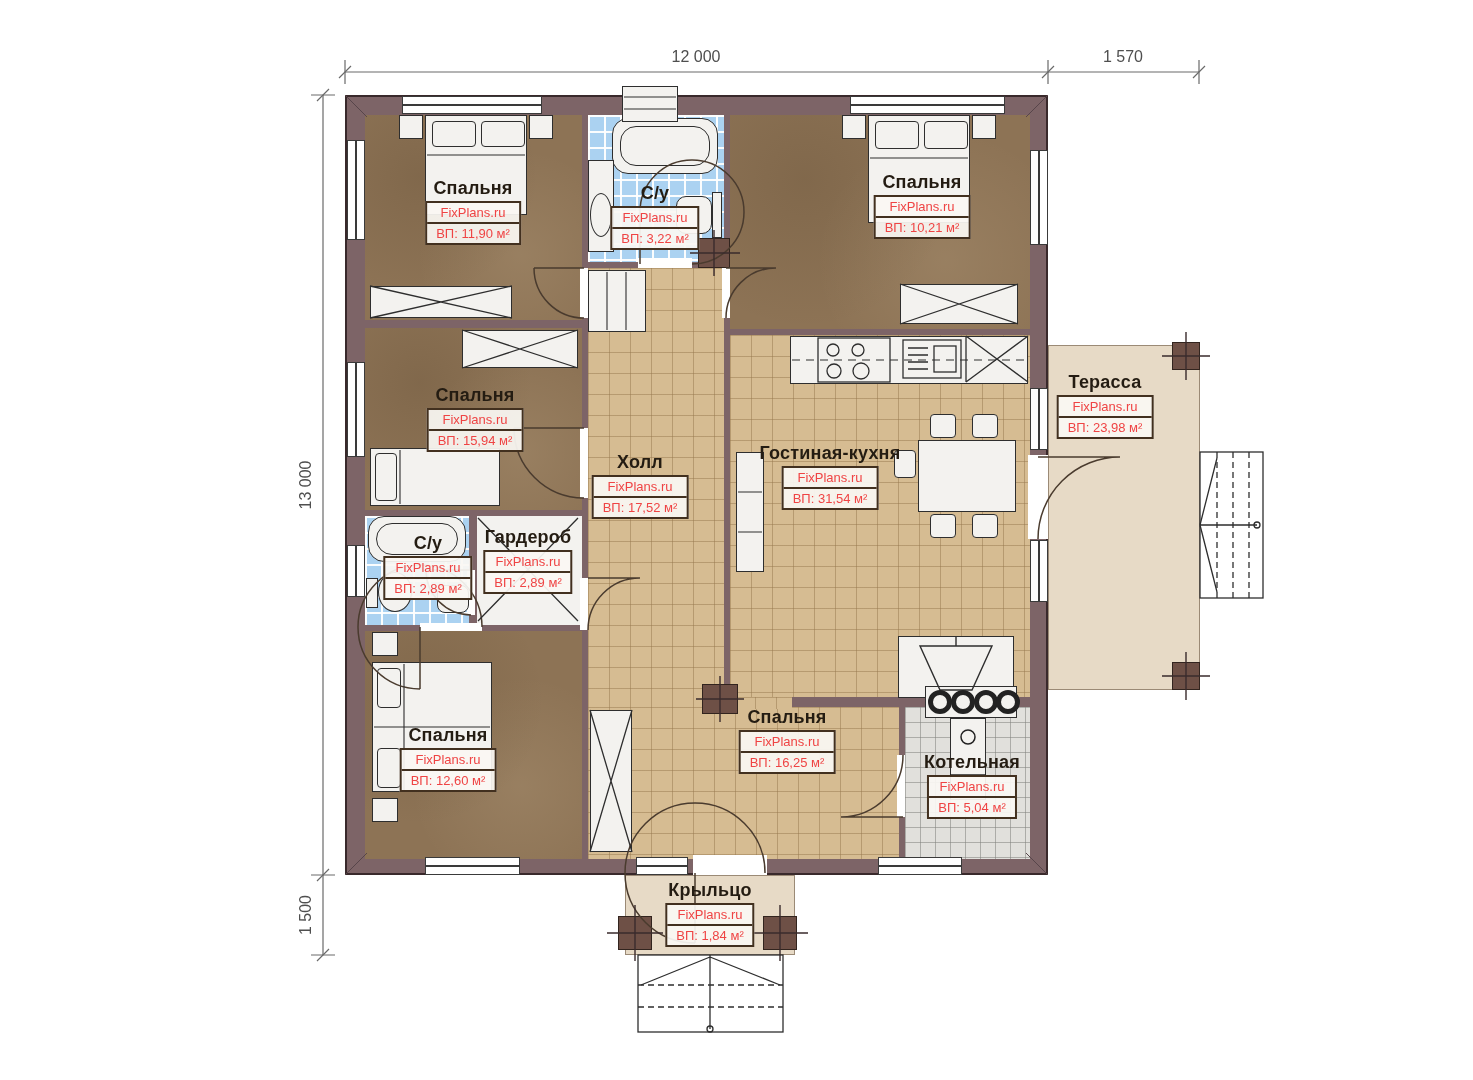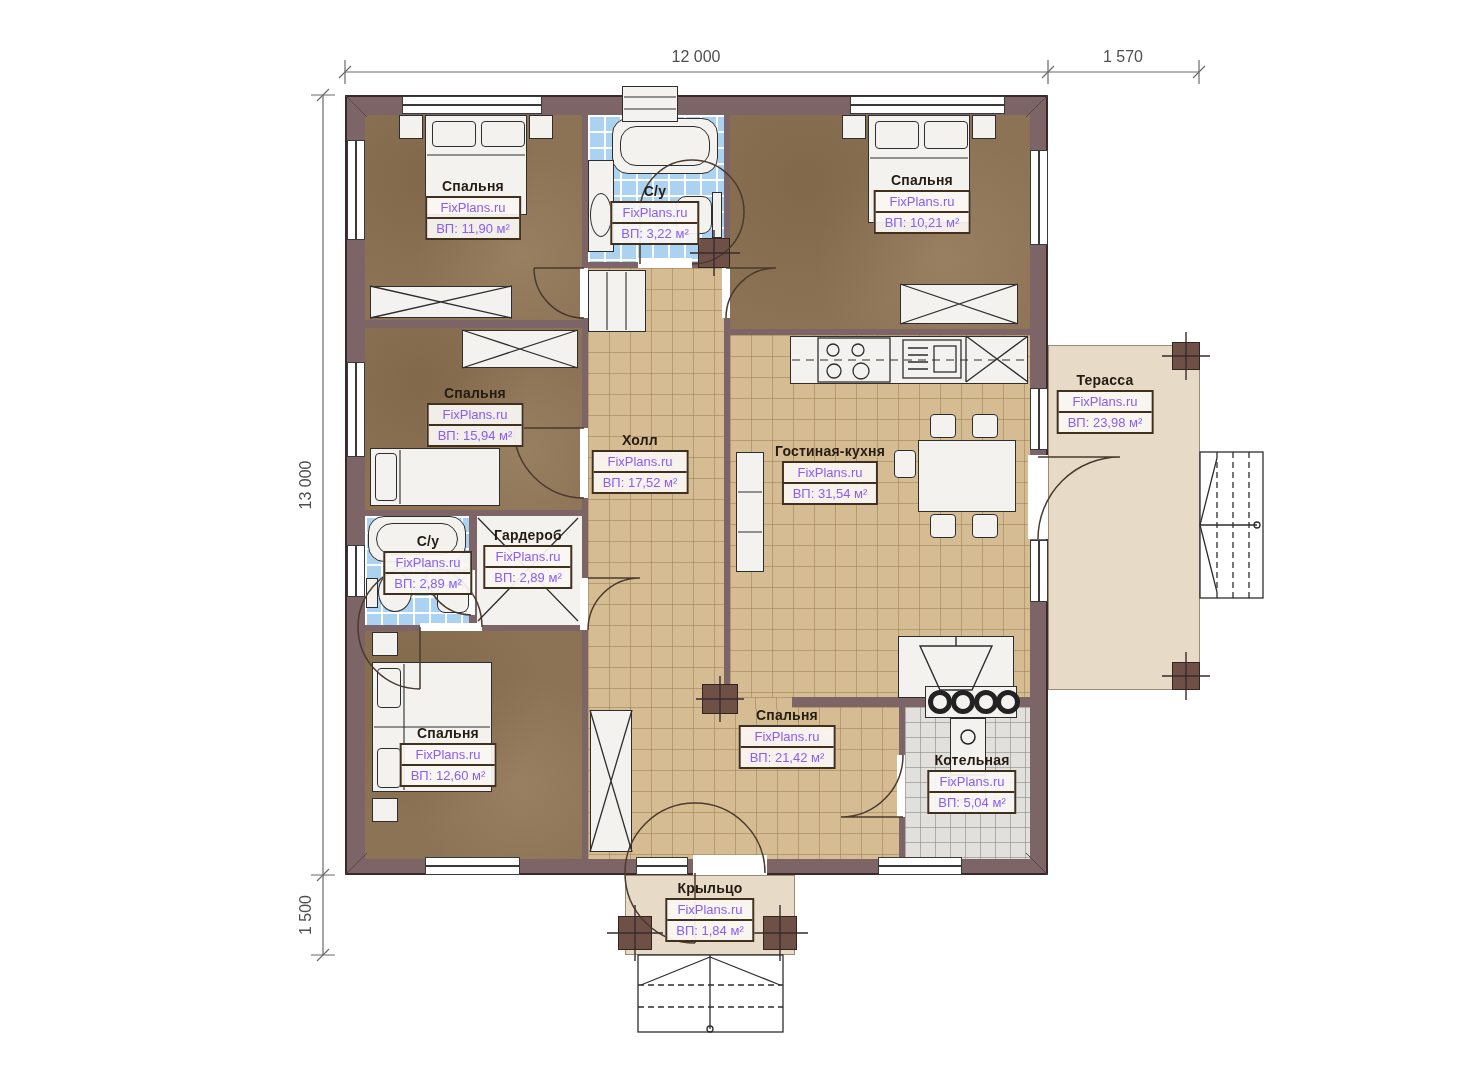--- a/index.html
+++ b/index.html
@@ -29,23 +29,23 @@
   .furn{position:absolute;background:#f3f2ef;border:1.5px solid #2e2e2e;box-sizing:border-box;}
   .rounded{border-radius:16px;}
   .pillow{border-radius:4px;}
   .win{position:absolute;background:#fff;border:1px solid #3a3a3a;box-sizing:border-box;}
   .win-h{background-image:linear-gradient(to bottom,transparent calc(50% - 1px),#3a3a3a calc(50% - 1px),#3a3a3a calc(50% + 1px),transparent calc(50% + 1px));}
   .win-v{background-image:linear-gradient(to right,transparent calc(50% - 1px),#3a3a3a calc(50% - 1px),#3a3a3a calc(50% + 1px),transparent calc(50% + 1px));}
   .gap{position:absolute;background:#fff;}
   .post{position:absolute;background:#6e5046;border:1.5px solid #32241e;box-sizing:border-box;}
   svg.overlay{position:absolute;left:0;top:0;z-index:25;pointer-events:none;}
   .room-label{position:absolute;transform:translateX(-50%);text-align:center;z-index:30;white-space:nowrap;}
-  .rl-name{font-size:14px;font-weight:bold;color:#241c12;margin-bottom:2px;letter-spacing:.2px;}
+  .rl-name{font-size:18px;font-weight:bold;color:#241c12;margin-bottom:2px;letter-spacing:.2px;}
   .rl-box{display:inline-block;border:2px solid #42301f;background:rgba(250,248,243,.93);}
-  .rl-row{padding:1px 9px;font-size:13px;line-height:17px;color:#8b5cf6;}
+  .rl-row{padding:1px 9px;font-size:13px;line-height:17px;color:#ef4444;}
   .rl-row + .rl-row{border-top:2px solid #42301f;}
   .dim-text{position:absolute;font-size:16px;color:#4f4f4f;z-index:30;white-space:nowrap;}
   .dim-h{transform:translateX(-50%);}
   .dim-v{transform:translate(-50%,-50%) rotate(-90deg);}
 </style>
 </head>
 <body>
 
 <div class="canvas">
 
@@ -264,21 +264,21 @@
   <div class="room-label" style="left:922px;top:172px;">
     <div class="rl-name">Спальня</div>
     <div class="rl-box"><div class="rl-row">FixPlans.ru</div>
     <div class="rl-row">ВП: 10,21 м²</div></div>
   </div>
   <div class="room-label" style="left:475px;top:385px;">
     <div class="rl-name">Спальня</div>
     <div class="rl-box"><div class="rl-row">FixPlans.ru</div>
     <div class="rl-row">ВП: 15,94 м²</div></div>
   </div>
-  <div class="room-label" style="left:640px;top:432px;">
+  <div class="room-label" style="left:640px;top:452px;">
     <div class="rl-name">Холл</div>
     <div class="rl-box"><div class="rl-row">FixPlans.ru</div>
     <div class="rl-row">ВП: 17,52 м²</div></div>
   </div>
   <div class="room-label" style="left:830px;top:443px;">
     <div class="rl-name">Гостиная-кухня</div>
     <div class="rl-box"><div class="rl-row">FixPlans.ru</div>
     <div class="rl-row">ВП: 31,54 м²</div></div>
   </div>
   <div class="room-label" style="left:1105px;top:372px;">
@@ -297,21 +297,21 @@
     <div class="rl-row">ВП: 2,89 м²</div></div>
   </div>
   <div class="room-label" style="left:448px;top:725px;">
     <div class="rl-name">Спальня</div>
     <div class="rl-box"><div class="rl-row">FixPlans.ru</div>
     <div class="rl-row">ВП: 12,60 м²</div></div>
   </div>
   <div class="room-label" style="left:787px;top:707px;">
     <div class="rl-name">Спальня</div>
     <div class="rl-box"><div class="rl-row">FixPlans.ru</div>
-    <div class="rl-row">ВП: 21,42 м²</div></div>
+    <div class="rl-row">ВП: 16,25 м²</div></div>
   </div>
   <div class="room-label" style="left:972px;top:752px;">
     <div class="rl-name">Котельная</div>
     <div class="rl-box"><div class="rl-row">FixPlans.ru</div>
     <div class="rl-row">ВП: 5,04 м²</div></div>
   </div>
   <div class="room-label" style="left:710px;top:880px;">
     <div class="rl-name">Крыльцо</div>
     <div class="rl-box"><div class="rl-row">FixPlans.ru</div>
     <div class="rl-row">ВП: 1,84 м²</div></div>

